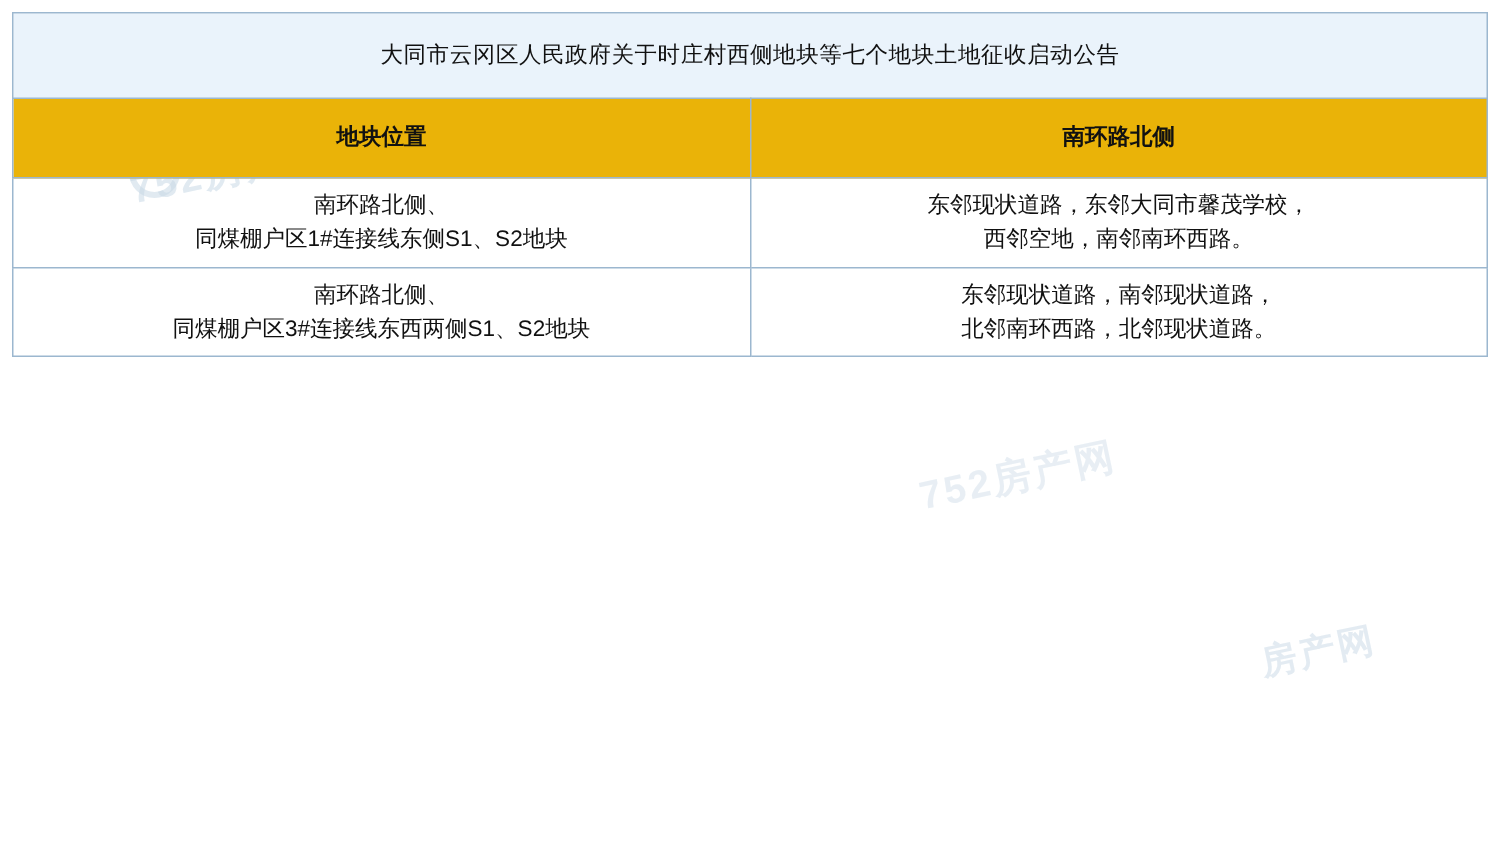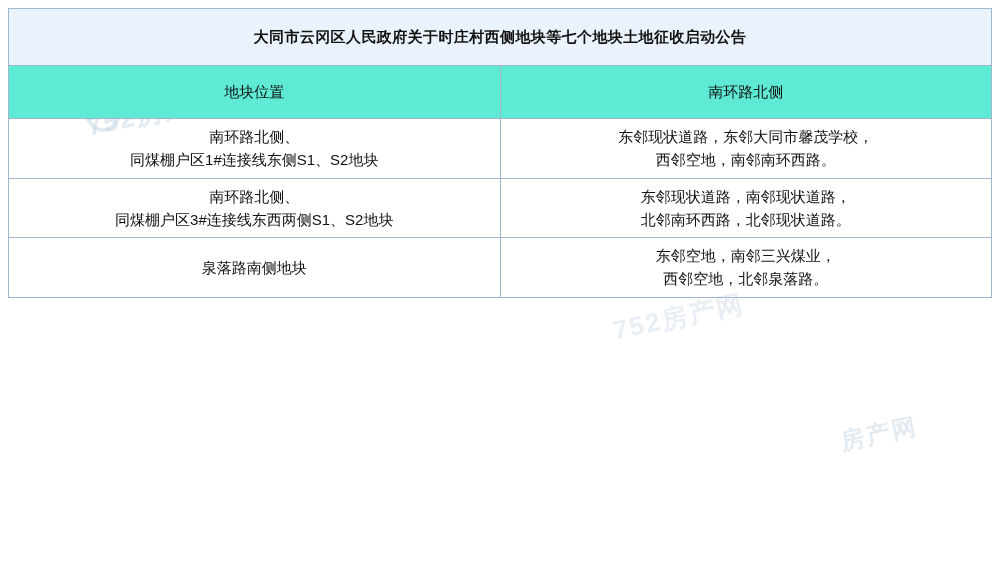--- a/index.html
+++ b/index.html
@@ -33,29 +33,29 @@
     border: 1px solid #9cb7cf;
     text-align: center;
     vertical-align: middle;
     padding: 6px 8px;
     line-height: 1.55;
     font-size: 15px;
     color: #111111;
   }
   td.title-cell {
     background: #eaf3fb;
-    font-weight: bold;
+    font-weight: normal;
     font-size: 17.5px;
     height: 44px;
     letter-spacing: 0.4px;
     margin-left: 35px;
   }
   td.header-cell {
-    background: #5eead4;
-    font-weight: normal;
+    background: #eab308;
+    font-weight: bold;
     font-size: 16.5px;
     height: 40px;
   }
   td.loc-cell {
     width: 396px;
     font-size: 15.5px;
   }
   td.scope-cell {
     width: 586px;
     font-size: 15.5px;
@@ -126,24 +126,15 @@
         </td>
         <td class="scope-cell">
           <span class="line">东邻现状道路，南邻现状道路，</span>
           <span class="line">北邻南环西路，北邻现状道路。</span>
         </td>
       </tr>
 
 
 
 
-      <tr>
-        <td class="loc-cell">
-          <span class="line">泉落路南侧地块</span>
-        </td>
-        <td class="scope-cell">
-          <span class="line">东邻空地，南邻三兴煤业，</span>
-          <span class="line">西邻空地，北邻泉落路。</span>
-        </td>
-      </tr>
     </tbody>
   </table>
 </div>
 
 </body></html>

